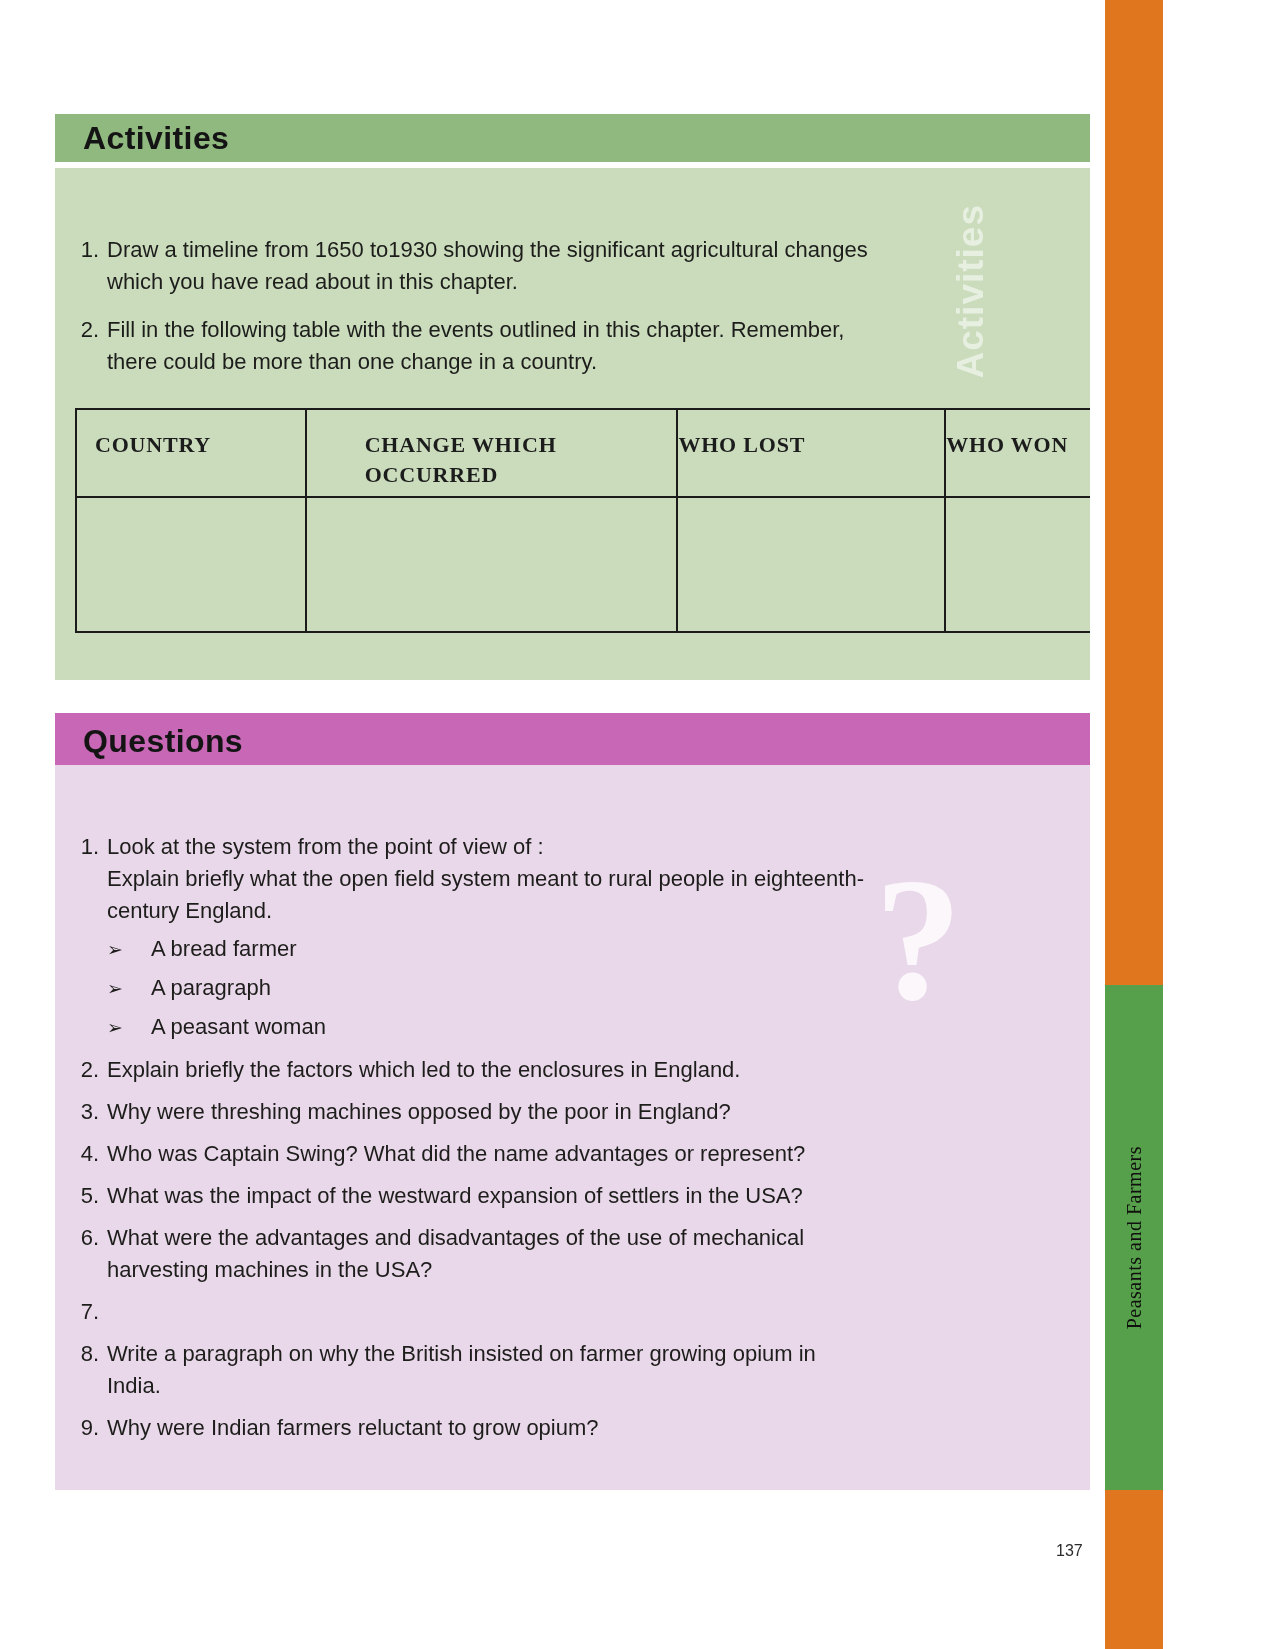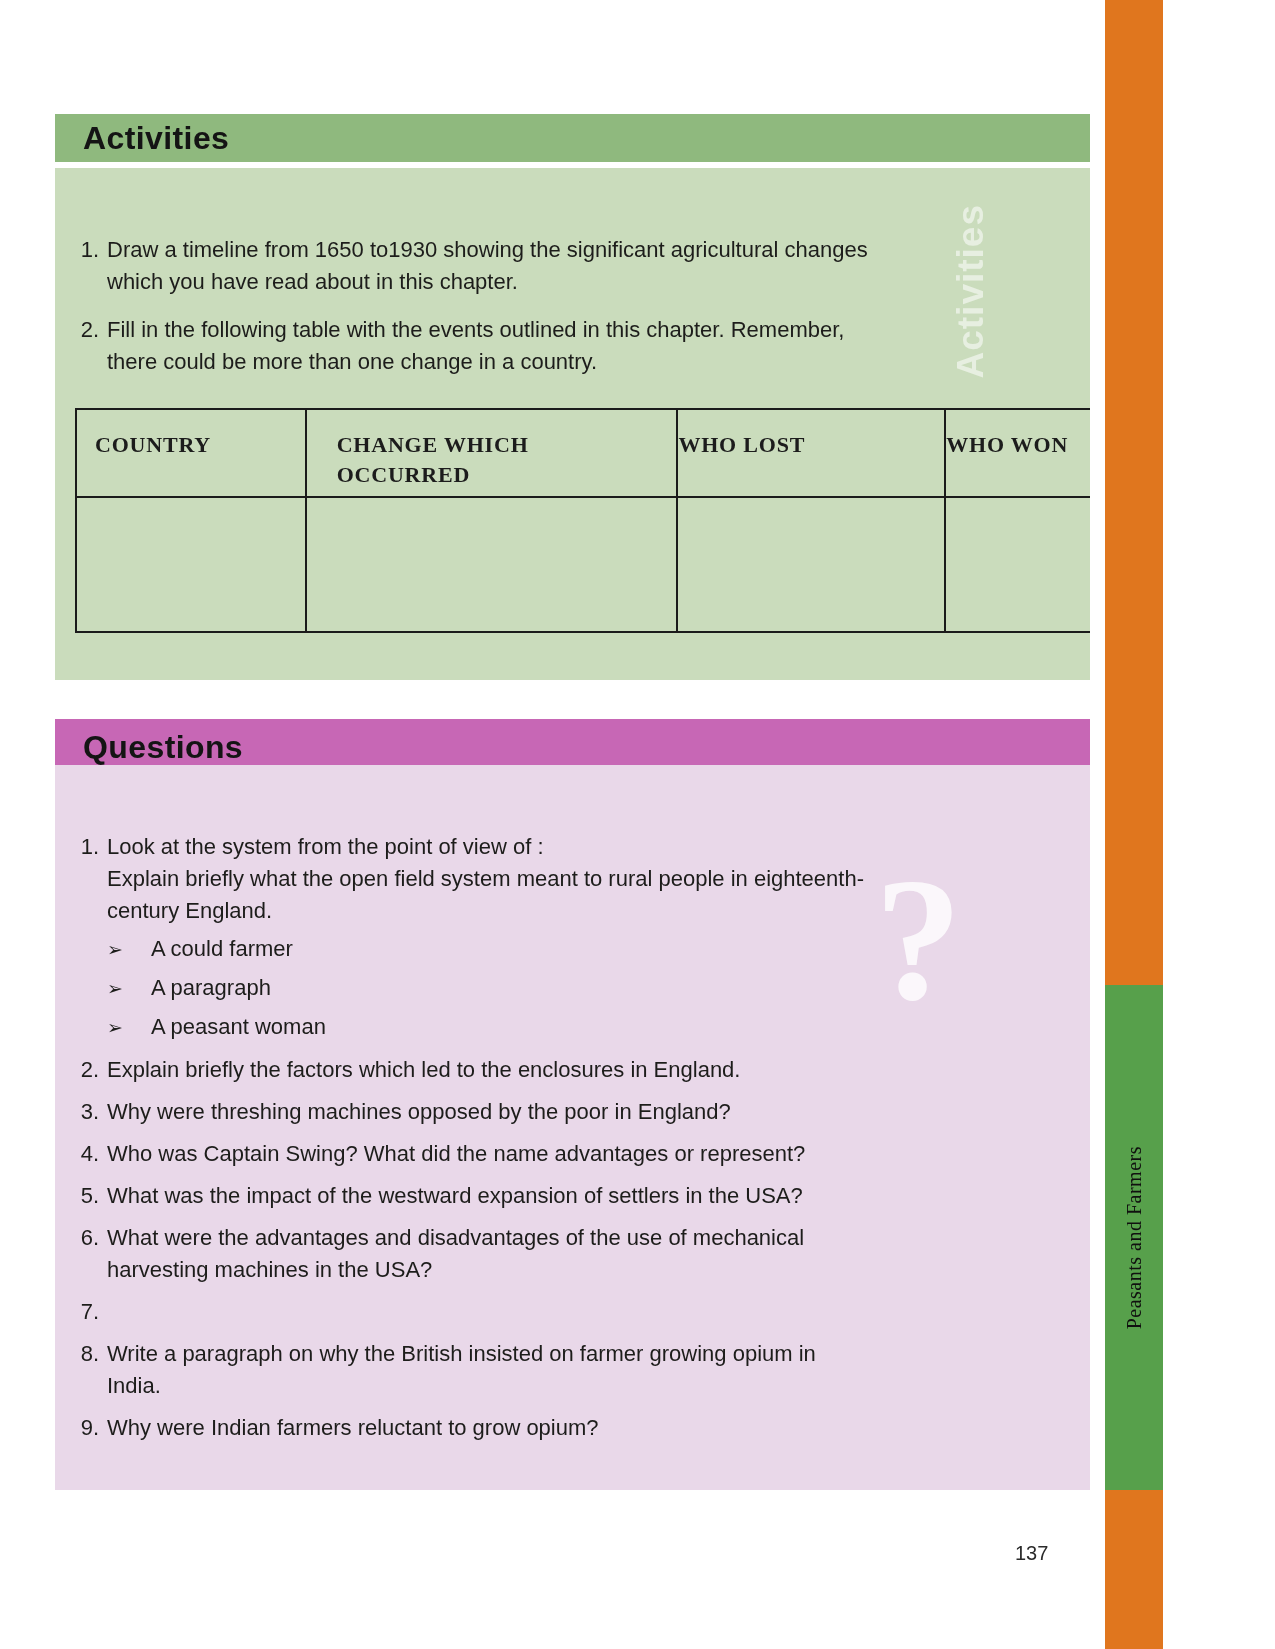--- a/index.html
+++ b/index.html
@@ -13,21 +13,21 @@
   .rail-orange { position:absolute; left:1105px; top:0; width:58px; height:1649px;
     background:var(--rail-orange,#e0761e); }
   .rail-green { position:absolute; left:1105px; top:985px; width:58px; height:505px;
     background:var(--rail-green,#57a04b); display:flex; align-items:center; justify-content:center; }
   .rail-text { writing-mode:vertical-rl; transform:rotate(180deg);
     font-family:"Liberation Serif", serif; font-size:20px; color:#10100f; letter-spacing:.5px; white-space:nowrap; }
 
   
   .sec-header { position:absolute; left:55px; width:1035px; display:flex; align-items:center; padding-left:28px; }
   .act-header { top:114px; height:48px; background:var(--activities-header,#8fb97e); }
-  .q-header   { top:713px; height:56px; background:var(--questions-header,#c767b5);margin-top:6px; }
+  .q-header   { top:713px; height:56px; background:var(--questions-header,#c767b5); }
   .sec-title  { font-size:32px; font-weight:bold; color:#141414; letter-spacing:.4px; }
 
   
   .act-body { position:absolute; left:55px; top:168px; width:1035px; height:512px;
     background:var(--activities-body,#cadcbc); padding:66px 40px 0 20px; overflow:hidden; }
   .q-body { position:absolute; left:55px; top:765px; width:1035px; height:725px;
     background:var(--questions-body,#e9d8e9); padding:66px 40px 0 20px; overflow:hidden; }
 
   
   .item-row { display:flex; margin-bottom:10px; font-size:22px; line-height:32px; position:relative; z-index:2; }
@@ -40,31 +40,31 @@
   .bullet-glyph { flex:0 0 44px; width:44px; font-size:19px; }
 
   
   .act-table { border-collapse:collapse; width:1090px; margin-top:30px; position:relative; z-index:2;border-radius:29px; }
   .act-table th, .act-table td { border:2px solid #1b1b1b; }
   .act-table th {
     font-family:"Liberation Serif", serif; font-weight:bold; font-size:22px; letter-spacing:.8px;
     color:#1c1c1c; vertical-align:top; padding-top:20px; white-space:pre-line; height:88px; line-height:1.35;
   }
   .act-table th.col-country { text-align:left; padding-left:18px; }
-  .act-table th.col-change  { text-align:left; padding-left:30px; }
+  .act-table th.col-change  { text-align:left; padding-left:58px; }
   .act-table th.col-lost, .act-table th.col-won { text-align:left; }
   .act-table td { height:135px; }
 
   
   .act-watermark { position:absolute; top:36px; right:98px; writing-mode:vertical-rl; transform:rotate(180deg);
     font-size:37px; font-weight:bold; color:rgba(255,255,255,.55); letter-spacing:1px; z-index:1; }
   .q-watermark { position:absolute; top:88px; right:128px; font-family:"Liberation Serif", serif;
     font-size:175px; font-weight:bold; color:rgba(255,255,255,.8); line-height:1; z-index:1; }
 
-  .page-number { position:absolute; left:1015px; top:1542px; font-size:20px; color:#2b2b2b; }
+  .page-number { position:absolute; left:1056px; top:1542px; font-size:16px; color:#2b2b2b; }
 </style>
 </head>
 <body>
 
 <div class="page">
 
   <div class="rail-orange"></div>
   <div class="rail-green">
     <span class="rail-text">Peasants and Farmers</span>
   </div>
@@ -122,21 +122,21 @@
     <div class="q-watermark">?</div>
 
     <div class="item-row">
       <span class="item-num">1.</span>
       <div class="item-text-wrap">
         <div class="item-text">Look at the system from the point of view of :</div>
         <div class="item-text">Explain briefly what the open field system meant to rural people in eighteenth-
 century England.</div>
         <div class="bullet-row">
           <span class="bullet-glyph">➢</span>
-          <span>A could farmer</span>
+          <span>A bread farmer</span>
         </div>
         <div class="bullet-row">
           <span class="bullet-glyph">➢</span>
           <span>A paragraph</span>
         </div>
         <div class="bullet-row">
           <span class="bullet-glyph">➢</span>
           <span>A peasant woman</span>
         </div>
       </div>

